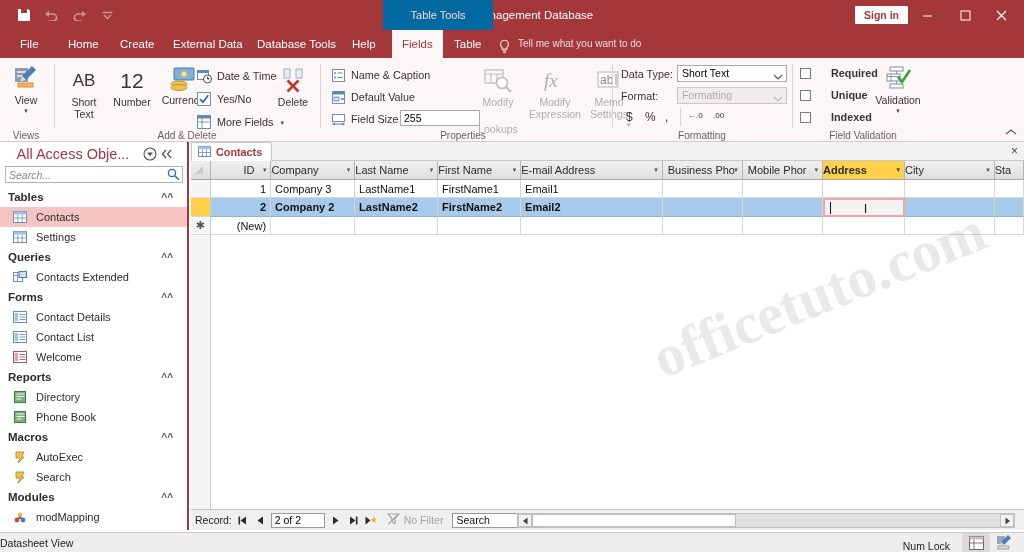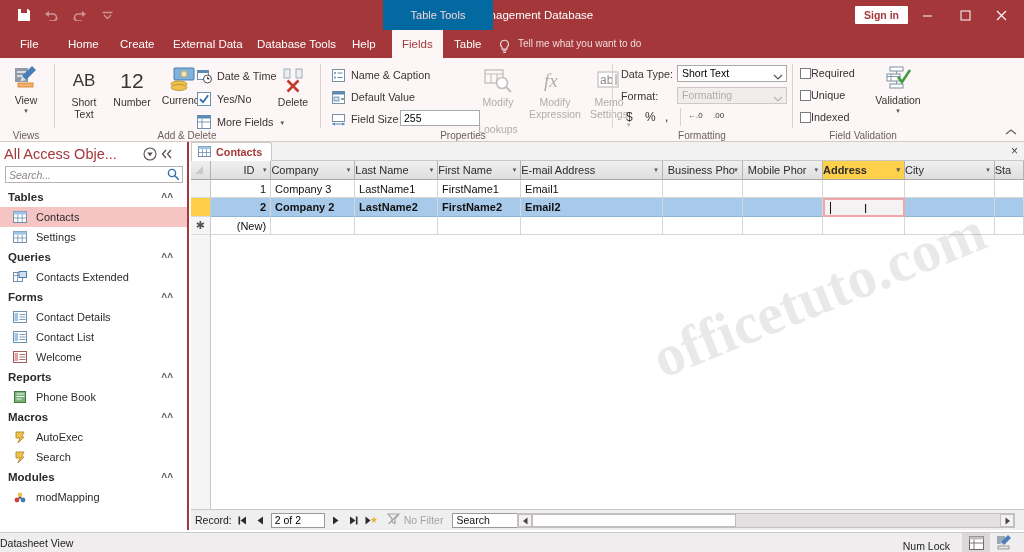--- a/index.html
+++ b/index.html
@@ -95,35 +95,35 @@
   
   .dtlabel { position: absolute; font-size: 10.8px; color: #3d3232; white-space: nowrap; }
   .combo {
     position: absolute; height: 17px; background: #fff; border: 1px solid #a9a9a9;
     font-size: 10.5px; line-height: 15px; padding-left: 4px; color: #000;
   }
   .combo .arrow { position: absolute; right: 3px; top: 4px; }
   .combo.disabled { background: #f0eded; border-color: #cfc8c8; color: #b3acac; }
 
   .chkitem {
-    position: absolute; display: flex; align-items: center; gap: 0;
-    font-size: 10.8px; color: #3d3232;
+    position: absolute; display: flex; align-items: center; gap: 20px;
+    font-size: 10.8px; color: #3d3232; font-weight: bold;
   }
   .chkbox { width: 11px; height: 11px; border: 1px solid #7a7a7a; background: #fff; }
 
   .collapse-ribbon { position: absolute; right: 7px; bottom: 3px; color: #6b5e5e; font-size: 9px; }
 
   
   .navpane {
     position: absolute; left: 0; top: 142px; width: 189px; height: 388px;
     background: #fff; border-right: 2px solid #a4373a;
   }
   .nav-header {
     position: absolute; left: 0; top: 0; width: 178px; height: 24px;
-    display: flex; align-items: center; padding: 0 4px;
+    display: flex; align-items: center; padding: 0 4px; text-align: center;
   }
   .nav-title { color: #a4373a; font-size: 14.5px; flex: 1; }
   .nav-icon-btn { width: 16px; height: 16px; display: flex; align-items: center; justify-content: center; color: #5d5050; }
   .nav-search {
     position: absolute; left: 5px; top: 24px; width: 178px; height: 17px;
     background: #fff; border: 1px solid #b9b2b2; display: flex; align-items: center;
   }
   .nav-search .ph { flex: 1; font-size: 10.5px; font-style: italic; color: #8d8585; padding-left: 3px; }
   .nav-search .mag { width: 17px; display: flex; align-items: center; justify-content: center; }
 
@@ -621,20 +621,29 @@
               <rect x="1.5" y="2" width="3.5" height="8" fill="#e2a0a0"></rect>
               <path stroke="#a05a5a" stroke-width="0.9" d="M6.5 3.5h6M6.5 6h6M6.5 8.5h6"></path>
             </svg>
         </span>
         <span>Welcome</span>
       </div>
 
       <div class="nav-group">
         <span>Reports</span>
         <span class="chev">^^</span>
+      </div>
+      <div class="nav-item">
+        <span class="ni">
+          <svg width="14" height="12" viewBox="0 0 14 12">
+              <rect x="1.5" y="0.5" width="11" height="11" fill="#7cb07c" stroke="#3f7a3f" stroke-width="1"></rect>
+              <path stroke="#fff" stroke-width="0.9" d="M3.5 3h8M3.5 5.5h8M3.5 8h5"></path>
+            </svg>
+        </span>
+        <span>Directory</span>
       </div>
       <div class="nav-item">
         <span class="ni">
           <svg width="14" height="12" viewBox="0 0 14 12">
               <rect x="1.5" y="0.5" width="11" height="11" fill="#7cb07c" stroke="#3f7a3f" stroke-width="1"></rect>
               <path stroke="#fff" stroke-width="0.9" d="M3.5 3h8M3.5 5.5h8M3.5 8h5"></path>
             </svg>
         </span>
         <span>Phone Book</span>
       </div>

